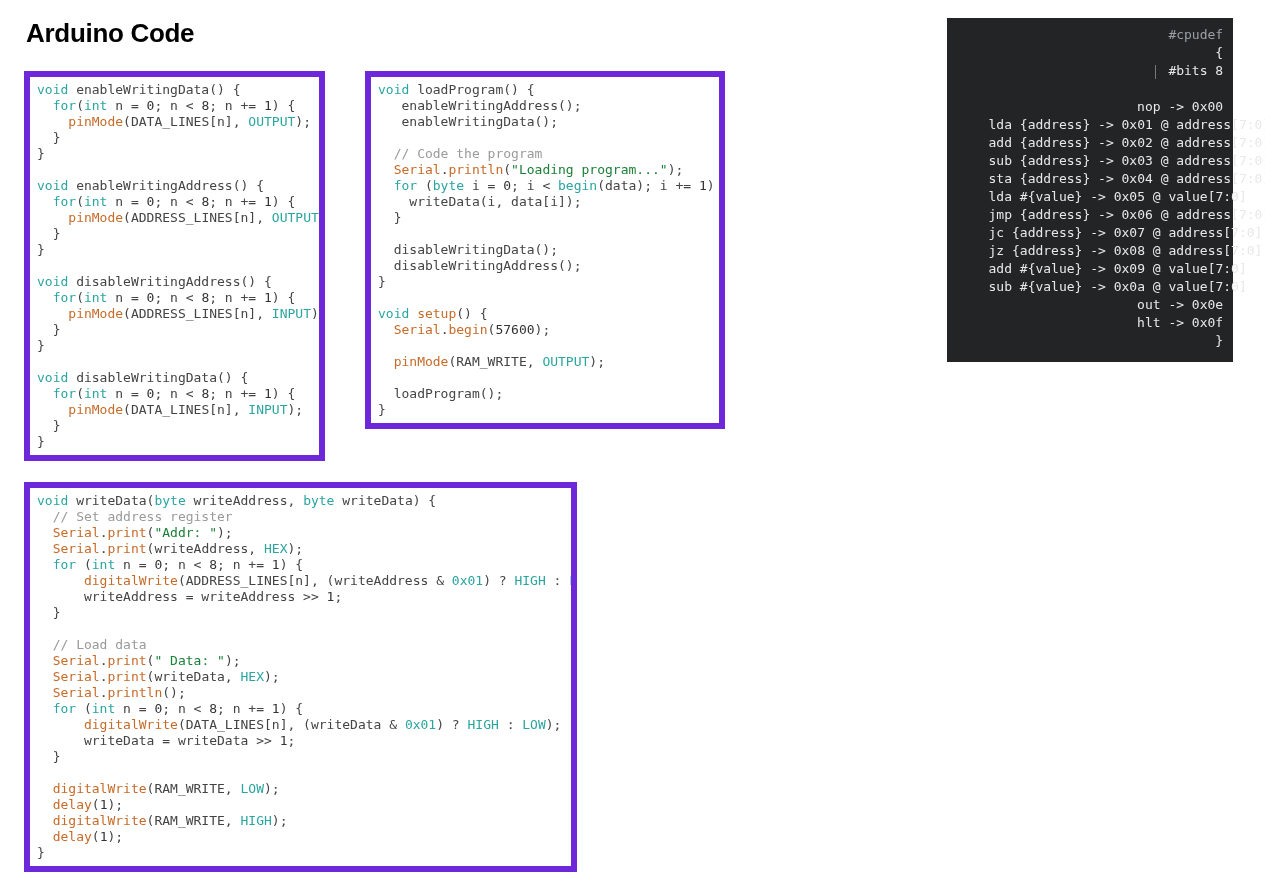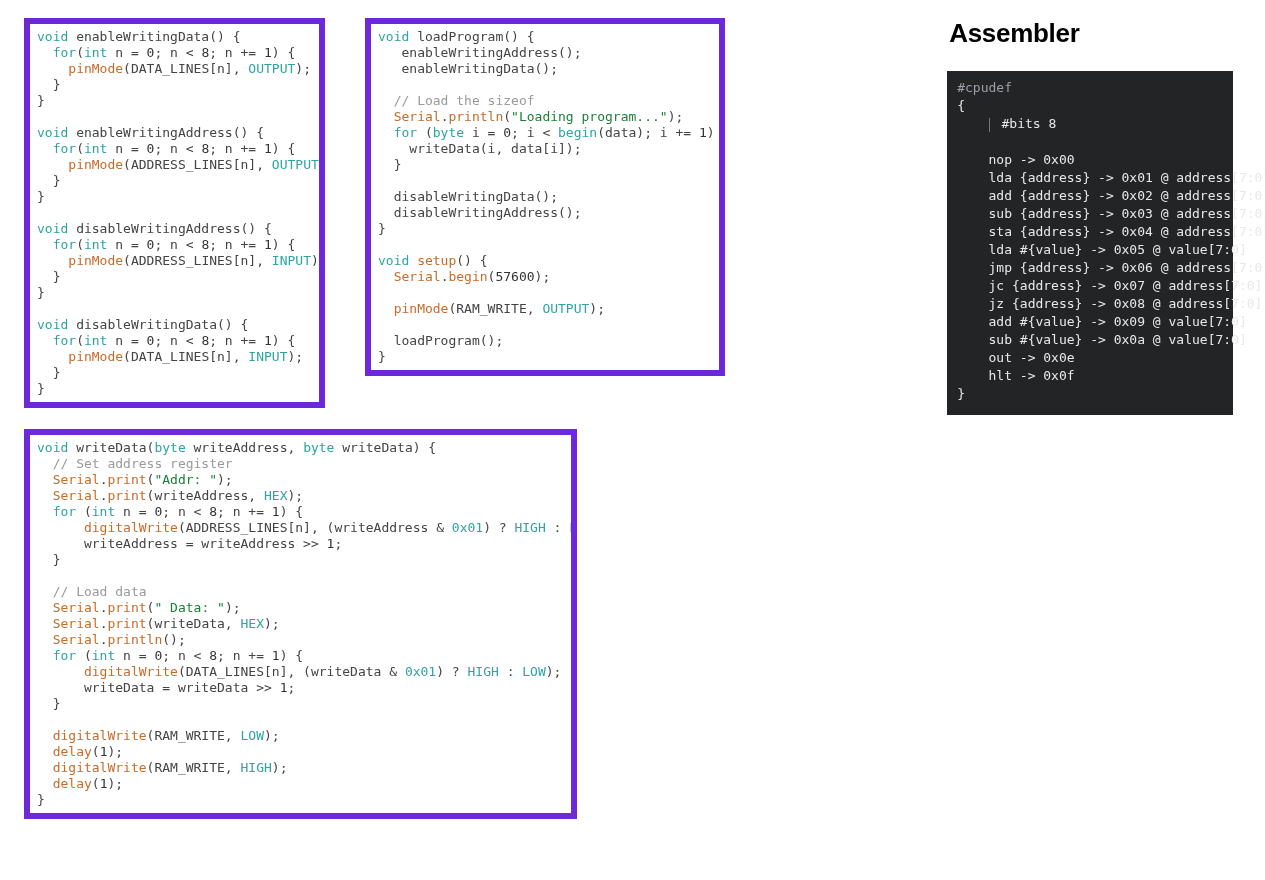--- a/index.html
+++ b/index.html
@@ -55,20 +55,21 @@
   .darkbox {
     background: #222426;
     color: #e8e8e8;
     font-family: "SFMono-Regular", Menlo, Consolas, monospace;
     font-size: 13px;
     line-height: 18px;
     white-space: pre;
     padding: 8px 10px 12px 10px;
     width: 286px;
     box-sizing: border-box;
+    text-align: right;
   }
   .darkbox .bar {
     display:inline-block;
     border-left:1px solid #777;
     height:14px;
     vertical-align:middle;
     margin-right:12px;
   }
 
   
@@ -84,20 +85,21 @@
 
   pre { margin:0; font:inherit; }
 </style>
 </head>
 <body>
 
 <div class="page">
   <div class="columns">
 
     <div class="left-col">
+      <h2 class="heading">Arduino Code</h2>
 
       <div class="row">
         <pre id="box-a" class="codebox"><span class="kw">void</span> enableWritingData() {
   <span class="kw">for</span>(<span class="kw">int</span> n = <span class="num">0</span>; n &lt; <span class="num">8</span>; n += <span class="num">1</span>) {
     <span class="fn">pinMode</span>(DATA_LINES[n], <span class="kw">OUTPUT</span>);
   }
 }
 
 <span class="kw">void</span> enableWritingAddress() {
   <span class="kw">for</span>(<span class="kw">int</span> n = <span class="num">0</span>; n &lt; <span class="num">8</span>; n += <span class="num">1</span>) {
@@ -113,21 +115,21 @@
 
 <span class="kw">void</span> disableWritingData() {
   <span class="kw">for</span>(<span class="kw">int</span> n = <span class="num">0</span>; n &lt; <span class="num">8</span>; n += <span class="num">1</span>) {
     <span class="fn">pinMode</span>(DATA_LINES[n], <span class="kw">INPUT</span>);
   }
 }</pre>
         <pre id="box-b" class="codebox"><span class="kw">void</span> loadProgram() {
    enableWritingAddress();
    enableWritingData();
 
-  <span class="cmt">// Load the sizeof</span>
+  <span class="cmt">// Code the program</span>
   <span class="fn">Serial</span>.<span class="fn">println</span>(<span class="str">"Loading program..."</span>);
   <span class="kw">for</span> (<span class="kw">byte</span> i = <span class="num">0</span>; i &lt; <span class="kw">begin</span>(data); i += <span class="num">1</span>) {
     writeData(i, data[i]);
   }
 
   disableWritingData();
   disableWritingAddress();
 }
 
 <span class="kw">void</span> <span class="fn">setup</span>() {
@@ -158,21 +160,20 @@
   }
 
   <span class="fn">digitalWrite</span>(RAM_WRITE, <span class="kw">LOW</span>);
   <span class="fn">delay</span>(<span class="num">1</span>);
   <span class="fn">digitalWrite</span>(RAM_WRITE, <span class="kw">HIGH</span>);
   <span class="fn">delay</span>(<span class="num">1</span>);
 }</pre>
     </div>
 
     <div class="right-col">
-      <h2 class="heading">Assembler</h2>
       <pre class="darkbox" id="asm-box"><span class="d-dim">#cpudef</span>
 {
     <span class="bar"></span>#bits 8
 
     nop -&gt; 0x00
     lda {address} -&gt; 0x01 @ address[7:0]
     add {address} -&gt; 0x02 @ address[7:0]
     sub {address} -&gt; 0x03 @ address[7:0]
     sta {address} -&gt; 0x04 @ address[7:0]
     lda #{value} -&gt; 0x05 @ value[7:0]

